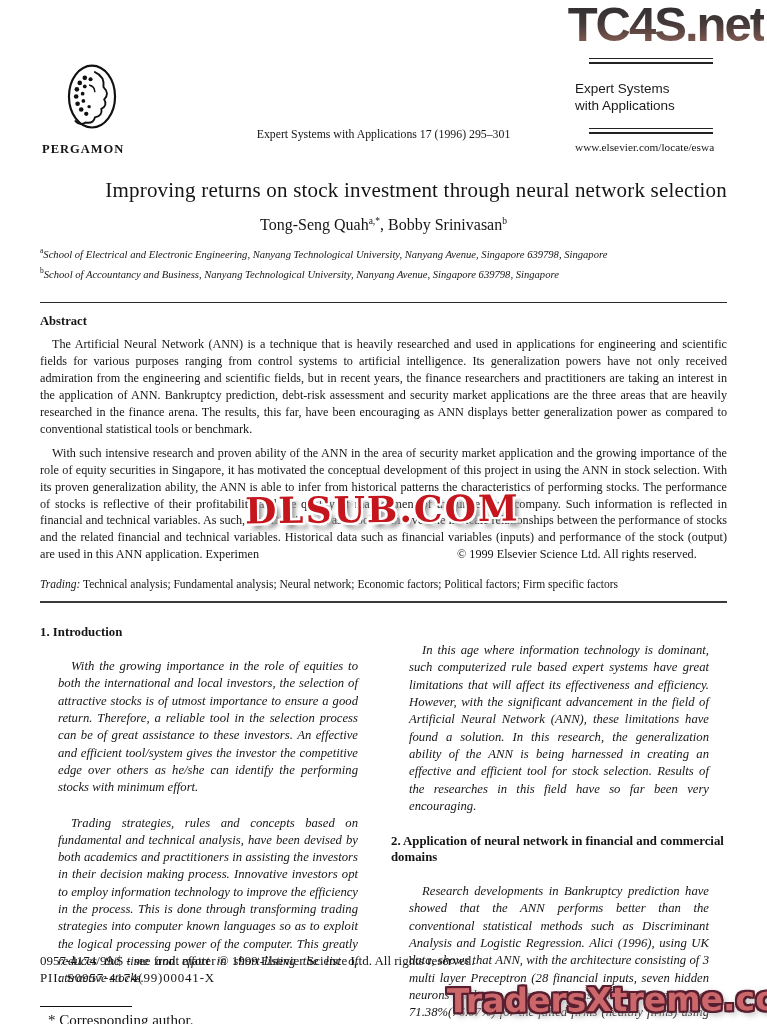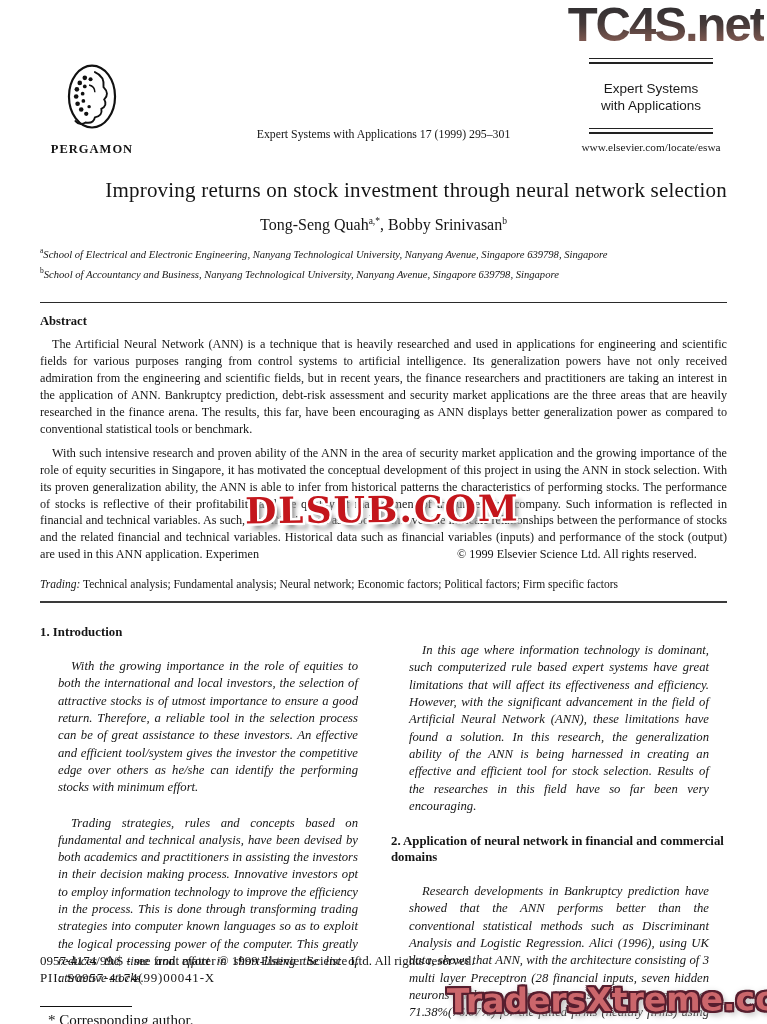--- a/index.html
+++ b/index.html
@@ -1,25 +1,25 @@
 <!DOCTYPE html>
 <html><head>
 <meta charset="utf-8">
 <style>
   html,body{margin:0;padding:0;background:#ffffff;}
   .page{position:relative;width:767px;height:1024px;background:#ffffff;overflow:hidden;
         font-family:"Liberation Serif", serif;color:#151515;}
 
   
   .header{position:relative;height:162px;}
-  .pergamon{position:absolute;left:42px;top:56px;width:100px;text-align:center;}
+  .pergamon{position:absolute;left:42px;top:56px;width:100px;}
   .pergamon svg{display:block;margin:0 auto;}
   .pergamon-label{margin-top:2px;font-weight:bold;font-size:12.5px;letter-spacing:1px;}
   .citation{position:absolute;left:0;right:0;top:127px;text-align:center;font-size:11.8px;}
-  .journal-block{position:absolute;right:40px;top:58px;width:152px;text-align:center;}
+  .journal-block{position:absolute;right:40px;top:58px;width:152px;text-align:left;}
   .drule{height:3px;border-top:1px solid #222;border-bottom:2px solid #222;margin:0 14px;}
   .jname{margin:16px 0 14px;font-family:"Liberation Sans", sans-serif;font-size:13.5px;line-height:17px;color:#1a1a1a;}
   .jurl{margin-top:7px;font-size:11.3px;}
 
   .wm-tc4s{position:absolute;top:-4px;right:3px;font-family:"Liberation Sans", sans-serif;
            font-weight:700;font-size:49px;letter-spacing:-2px;
            background:linear-gradient(180deg,#2d2d30 12%,#463a39 50%,#8e6157 90%);
            -webkit-background-clip:text;background-clip:text;color:transparent;}
 
   
@@ -86,21 +86,21 @@
           <circle cx="38" cy="62" r="2.6"></circle>
             <circle cx="40" cy="42" r="2.6"></circle>
           <circle cx="48" cy="32" r="2.8"></circle>
             <circle cx="46" cy="70" r="2.4"></circle>
         </g>
         <path d="M46 40 q8 2 8 10" fill="none" stroke="#111" stroke-width="2"></path>
       </svg>
       <div class="pergamon-label">PERGAMON</div>
     </div>
 
-    <div class="citation">Expert Systems with Applications 17 (1999) 295–301</div>
+    <div class="citation">Expert Systems with Applications 17 (1996) 295–301</div>
 
     <div class="journal-block">
       <div class="drule"></div>
       <div class="jname">
         <div>Expert Systems</div>
         <div>with Applications</div>
       </div>
       <div class="drule"></div>
       <div class="jurl">www.elsevier.com/locate/eswa</div>
     </div>

